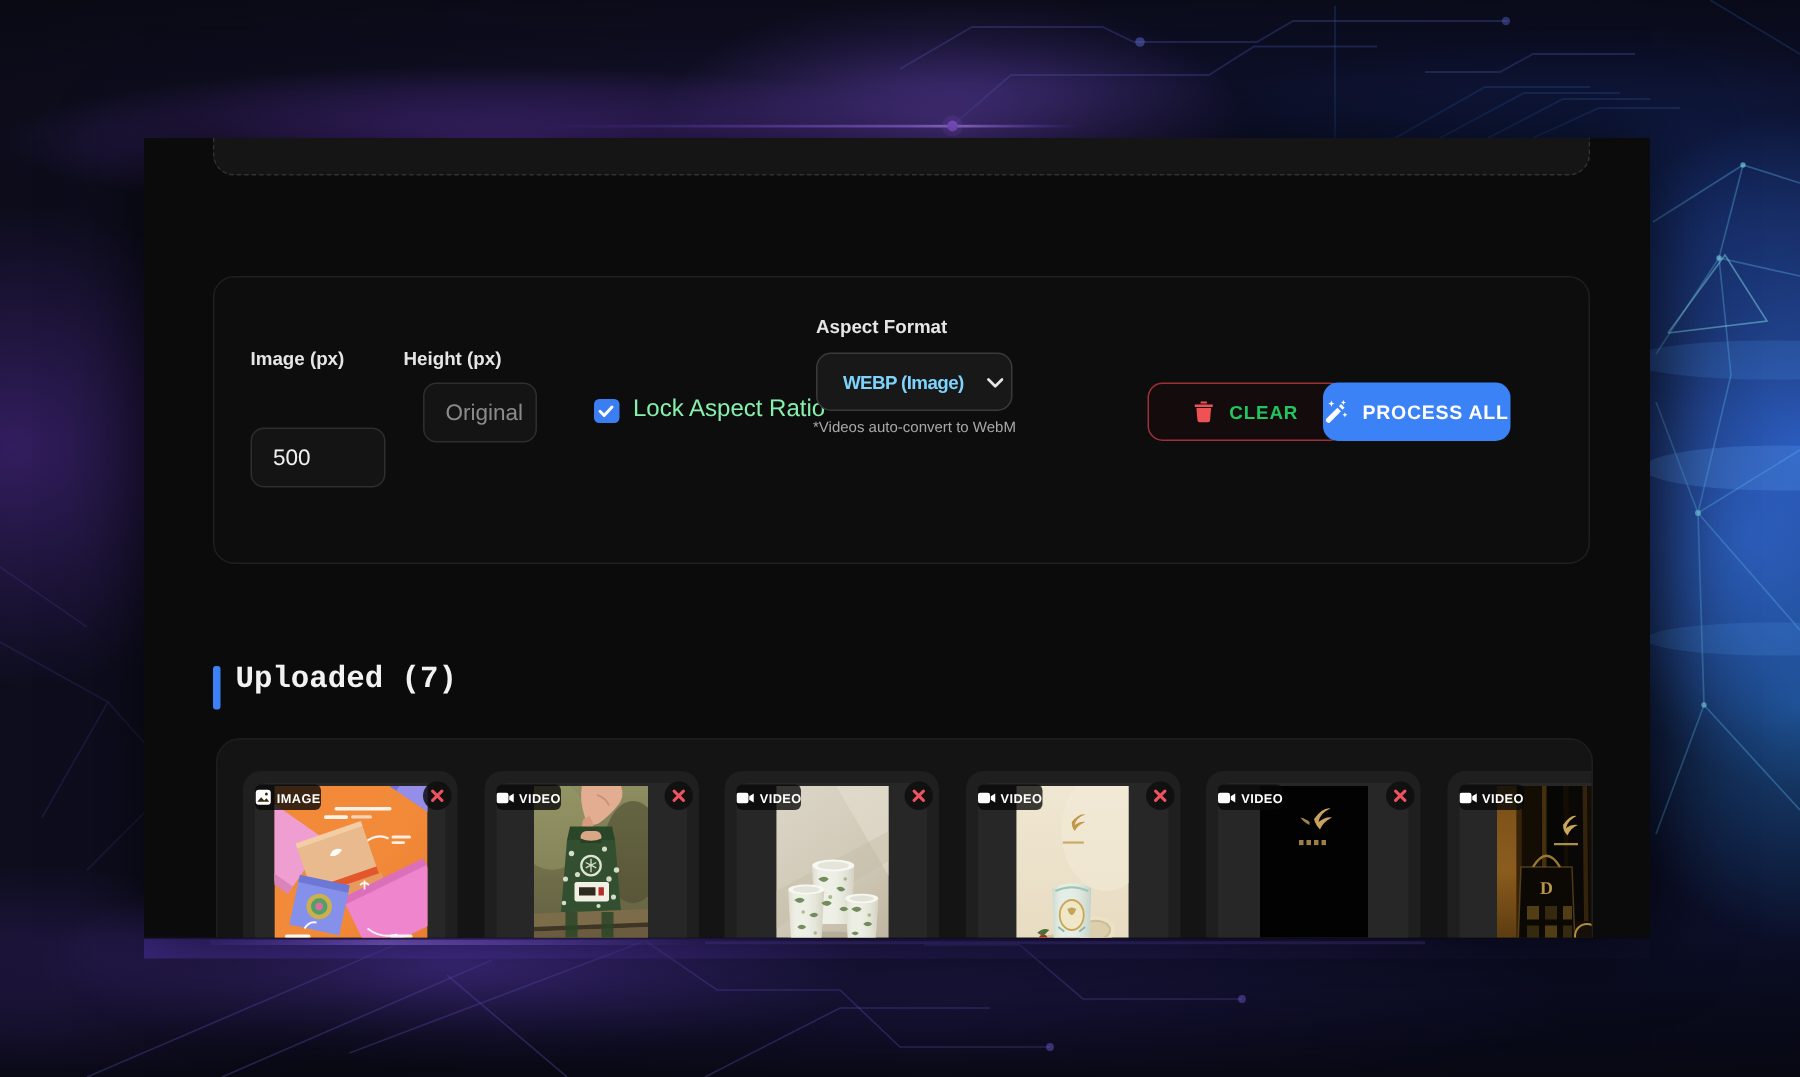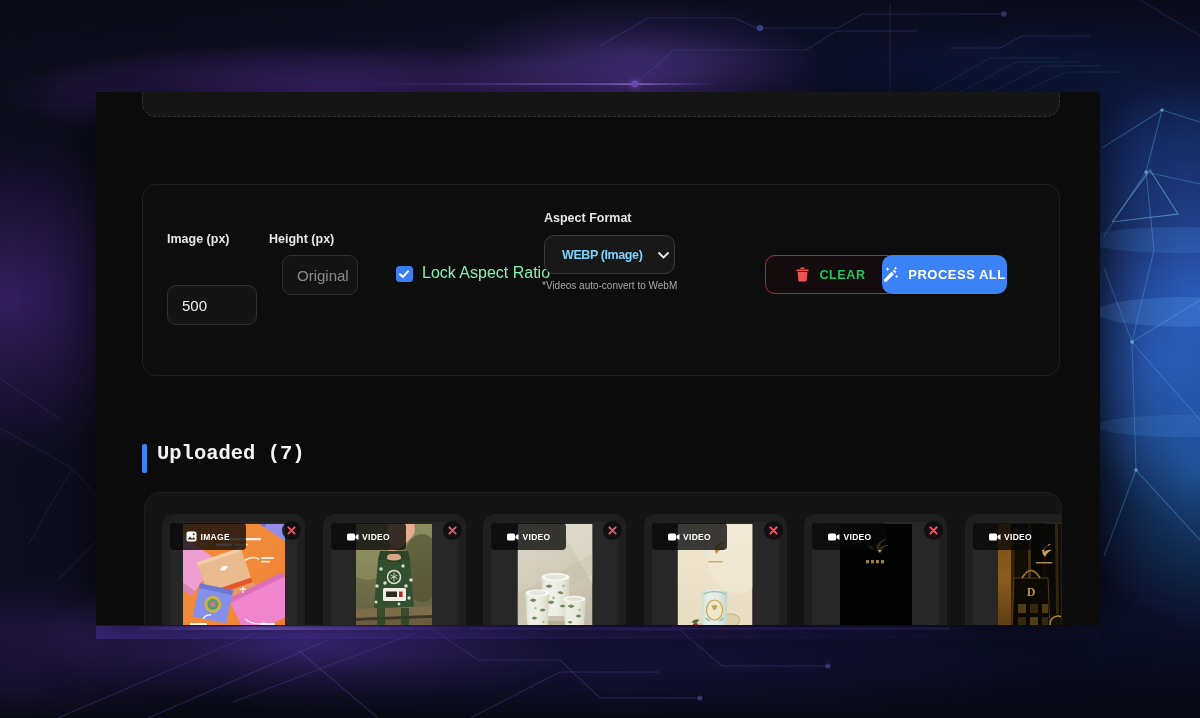--- a/index.html
+++ b/index.html
@@ -40,21 +40,21 @@
   #clearbtn { left:622px; width:132px; font-size:12.5px; letter-spacing:0.6px; border:1.5px solid #9c3138; color:#22c55e; background:rgba(40,8,10,0.25); }
   #processbtn { left:739px; width:125px; font-size:13px; letter-spacing:0.5px; background:#3b82f6; color:#ffffff; }
 
   #uphead-bar { position:absolute; left:46px; top:352px; width:5px; height:29px; background:#3b82f6; border-radius:2px; }
   #uphead-txt { position:absolute; left:61px; top:350px; font-size:20.5px; font-weight:bold; color:#f2f2f2;font-family:Liberation Mono, monospace; }
 
   #cardspanel { position:absolute; left:48px; top:400px; width:918px; height:240px; background:#141414; border:1px solid #1e1e1e; border-radius:16px; overflow:hidden; }
   .card { position:absolute; top:21px; width:143px; height:215px; background:#1f1f1f; border-radius:12px; }
   .media { position:absolute; left:8px; top:8px; right:8px; bottom:0; background:#272727; border-radius:8px; overflow:hidden; }
   .thumb { position:absolute; top:2px; left:50%; transform:translateX(-50%); height:200px; overflow:hidden; }
-  .badge { position:absolute; left:8px; top:9px; height:27px; background:rgba(8,8,8,0.78); border-radius:4px; display:flex; align-items:center; padding:0 16px; gap:3.5px; z-index:3; }
+  .badge { position:absolute; left:8px; top:9px; height:17px; background:rgba(8,8,8,0.78); border-radius:4px; display:flex; align-items:center; padding:0 0; gap:3.5px; z-index:3; }
   .badge span { font-size:8.5px; font-weight:bold; color:#ffffff; letter-spacing:0.3px; }
   .xbtn { position:absolute; right:4px; top:7px; width:19px; height:19px; border-radius:50%; background:rgba(14,14,14,0.85); display:flex; align-items:center; justify-content:center; z-index:3; }
 </style>
 </head>
 <body>
 <div id="stage">
 
   <svg class="deco" width="1200" height="718" viewBox="0 0 1200 718" fill="none">
 
     <g stroke="#5562c0" stroke-opacity="0.27" stroke-width="1.2">

